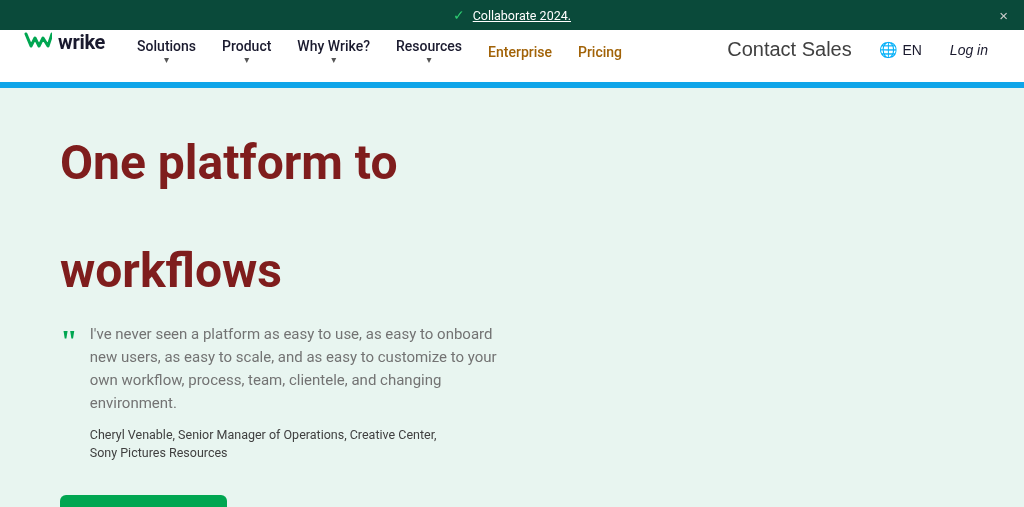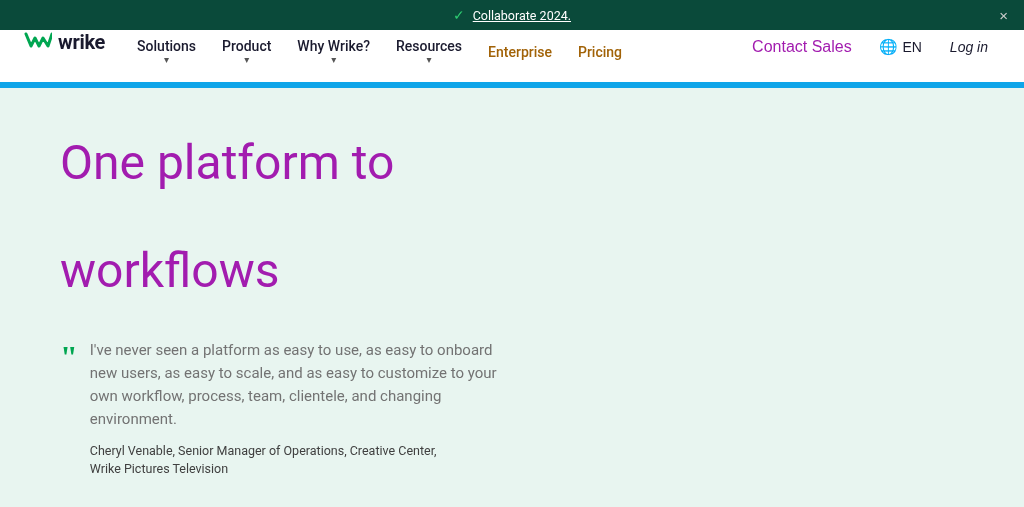--- a/index.html
+++ b/index.html
@@ -86,22 +86,22 @@
       font-weight: 500;
       cursor: pointer;
     }
     .nav-right {
       display: flex;
       align-items: center;
       gap: 8px;
       margin-left: auto;
     }
     .btn-contact {
-      font-size: 16px;
-      color: #a21caf;
+      font-size: 20px;
+      color: #404040;
       font-weight: 500;
       padding: 8px 12px;
       cursor: pointer;
       background: none;
       border: none;
     }
     .btn-lang {
       display: flex;
       align-items: center;
       gap: 4px;
@@ -136,24 +136,24 @@
     }
 
     
     .hero {
       background: #e8f5f0;
       padding: 48px 60px 40px;
       min-height: 380px;
     }
     .hero h1 {
       font-size: 48px;
-      font-weight: 400;
-      color: #a21caf;
+      font-weight: 700;
+      color: #7f1d1d;
       line-height: 1.13;
-      margin-bottom: 40px;
+      margin-bottom: 24px;
       max-width: 420px;
     }
     .testimonial {
       display: flex;
       align-items: flex-start;
       gap: 12px;
       max-width: 440px;
       margin-bottom: 32px;
     }
     .quote-mark {
@@ -251,21 +251,21 @@
     <br>
     <span>workflows</span>
   </h1>
 
   <div class="testimonial">
     <span class="quote-mark">"</span>
     <div>
       <p class="testimonial-text">I've never seen a platform as easy to use, as easy to onboard new users, as easy to scale, and as easy to customize to your own workflow, process, team, clientele, and changing environment.</p>
       <p class="testimonial-author">
         <span>Cheryl Venable, Senior Manager of Operations, Creative Center,</span><br>
-        <span>Wrike Pictures Television</span>
+        <span>Sony Pictures Resources</span>
       </p>
     </div>
   </div>
 
   <div class="hero-buttons">
     <button class="btn-hero-try">Try Wrike for free</button>
 
   </div>
 </section>
 

